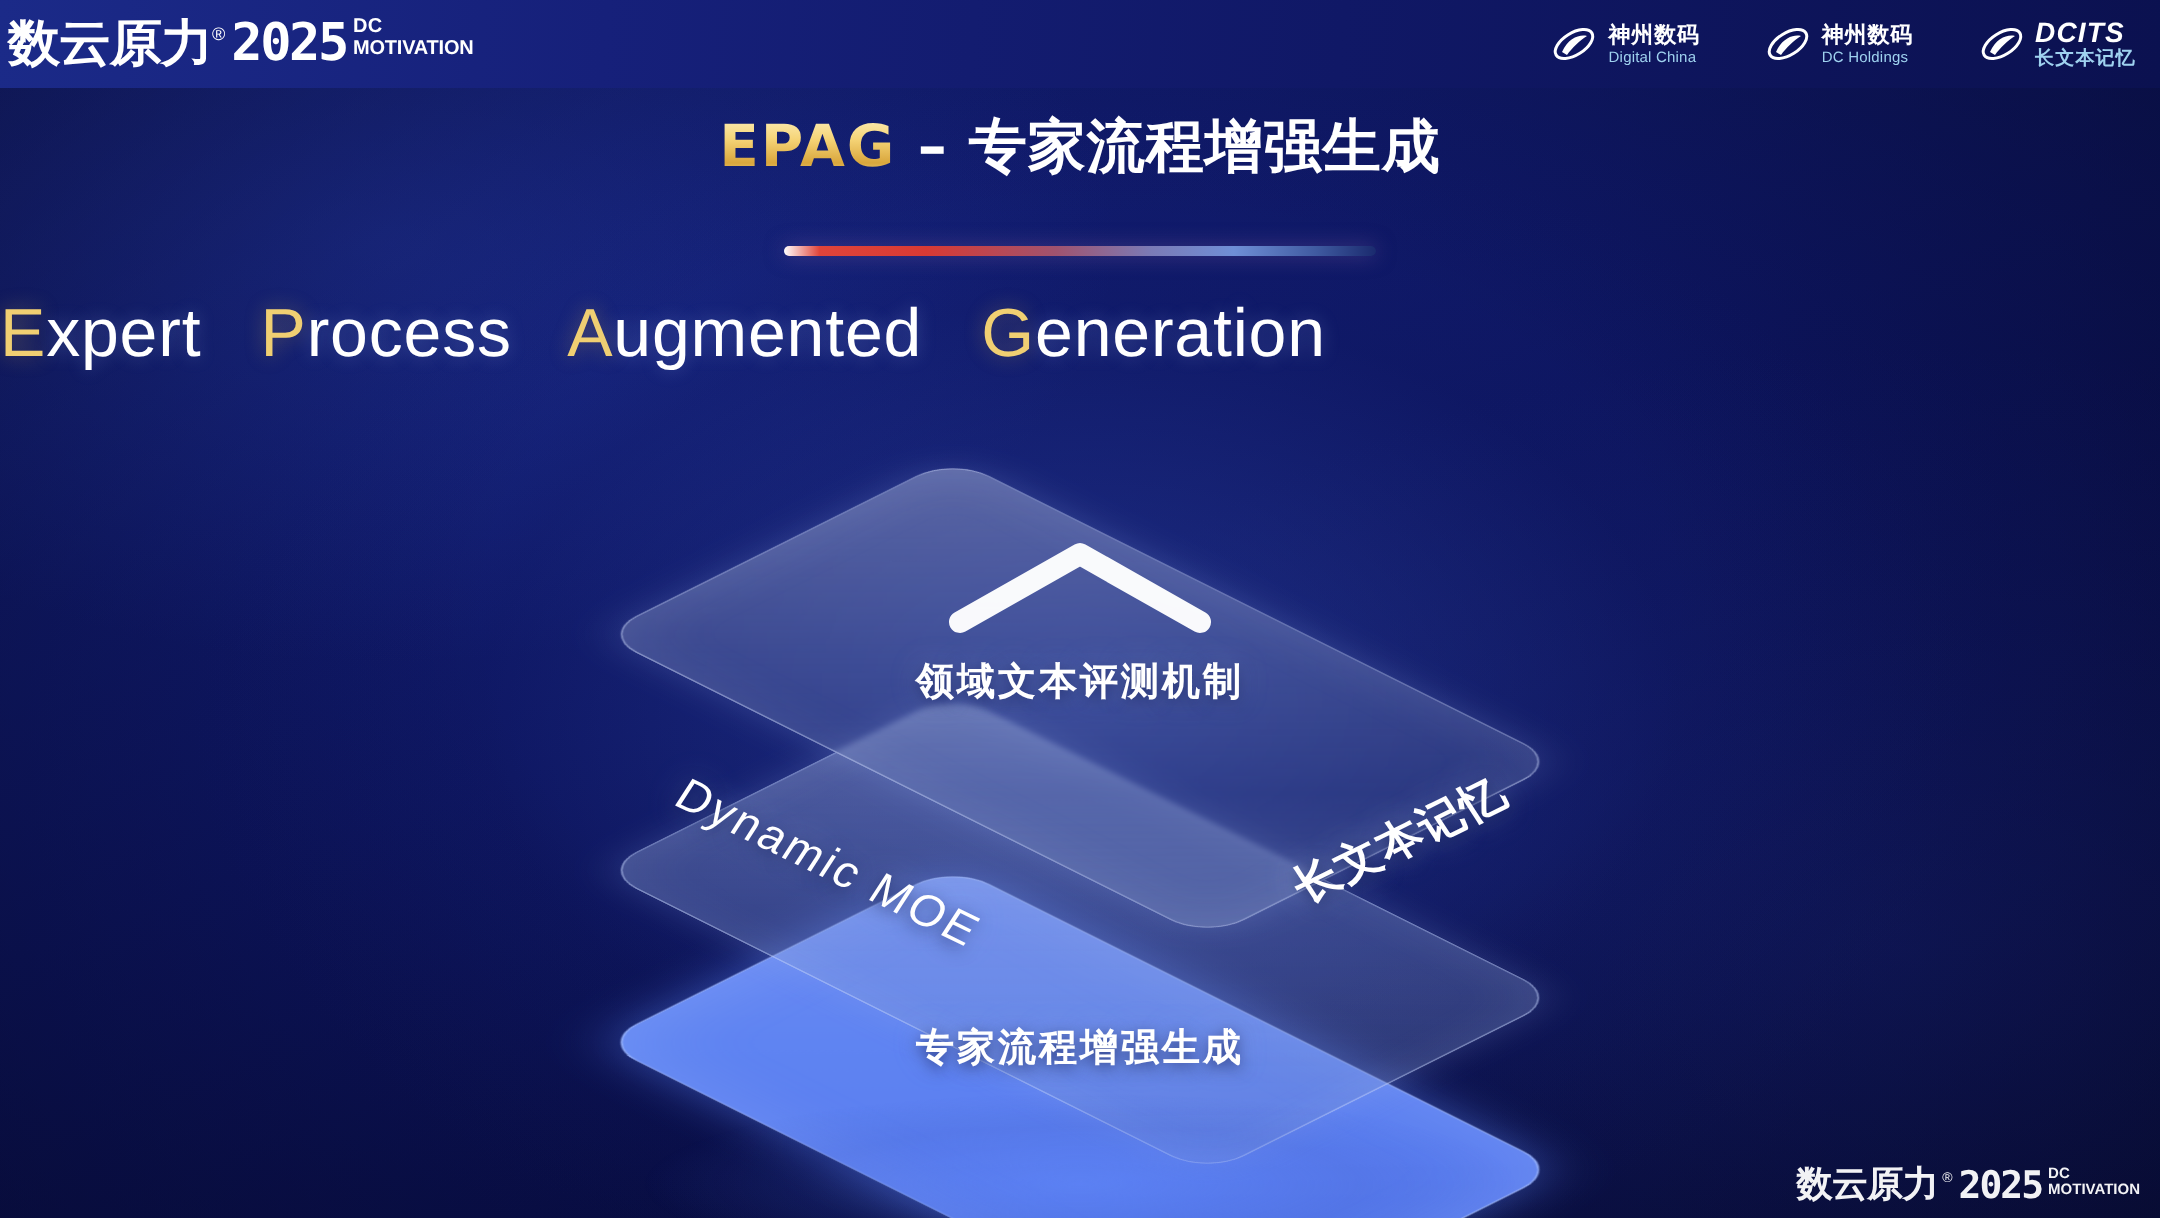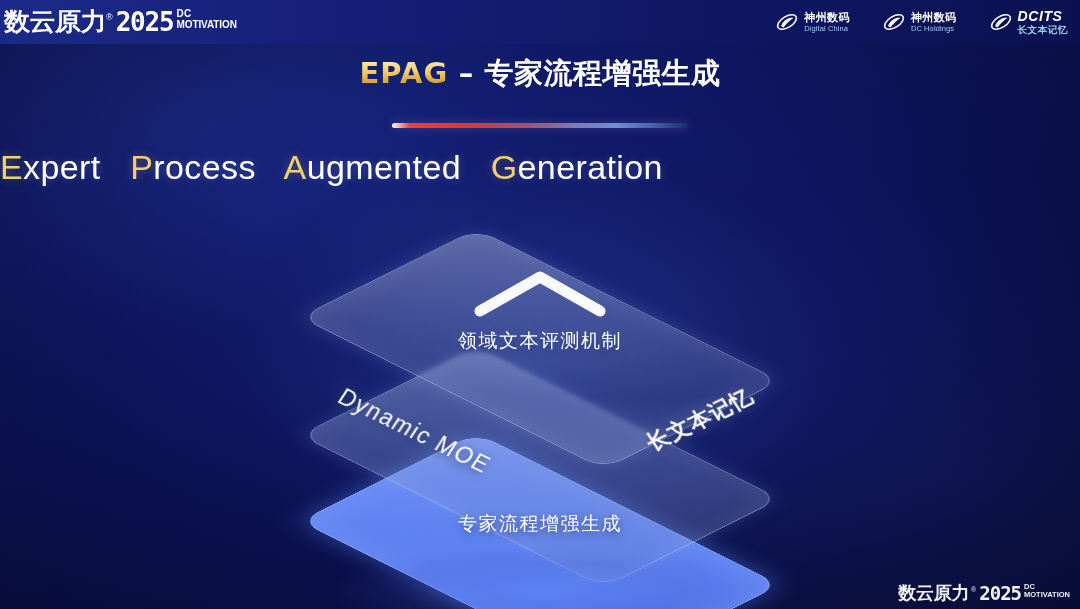--- a/index.html
+++ b/index.html
@@ -146,21 +146,21 @@
   .layer-bot .plate {
     background:linear-gradient(135deg, #6f8ef5 0%, #5f84f2 38%, #5b7ef0 62%, #4f72e6 100%);
     border:1px solid rgba(190,210,255,0.55);
     box-shadow:0 0 34px rgba(90,130,245,0.50), inset 0 0 50px rgba(190,210,255,0.18);
   }
 
   
   .plate-label {
     position:absolute; left:50%; transform:translateX(-50%);
     font-family:"DejaVu Sans",sans-serif;
-    font-weight:400; font-size:19px; color:#ffffff;
+    font-weight:700; font-size:19px; color:#ffffff;
     white-space:nowrap; letter-spacing:1.5px;
     text-shadow:0 2px 8px rgba(20,30,90,0.75), 0 0 14px rgba(180,205,255,0.35);
     z-index:3;
   }
   .label-top { top:96px; }
   .label-bot { top:279px; }
 
   
   .chevron {
     position:absolute; left:50%; top:35px; margin-left:-70px;

